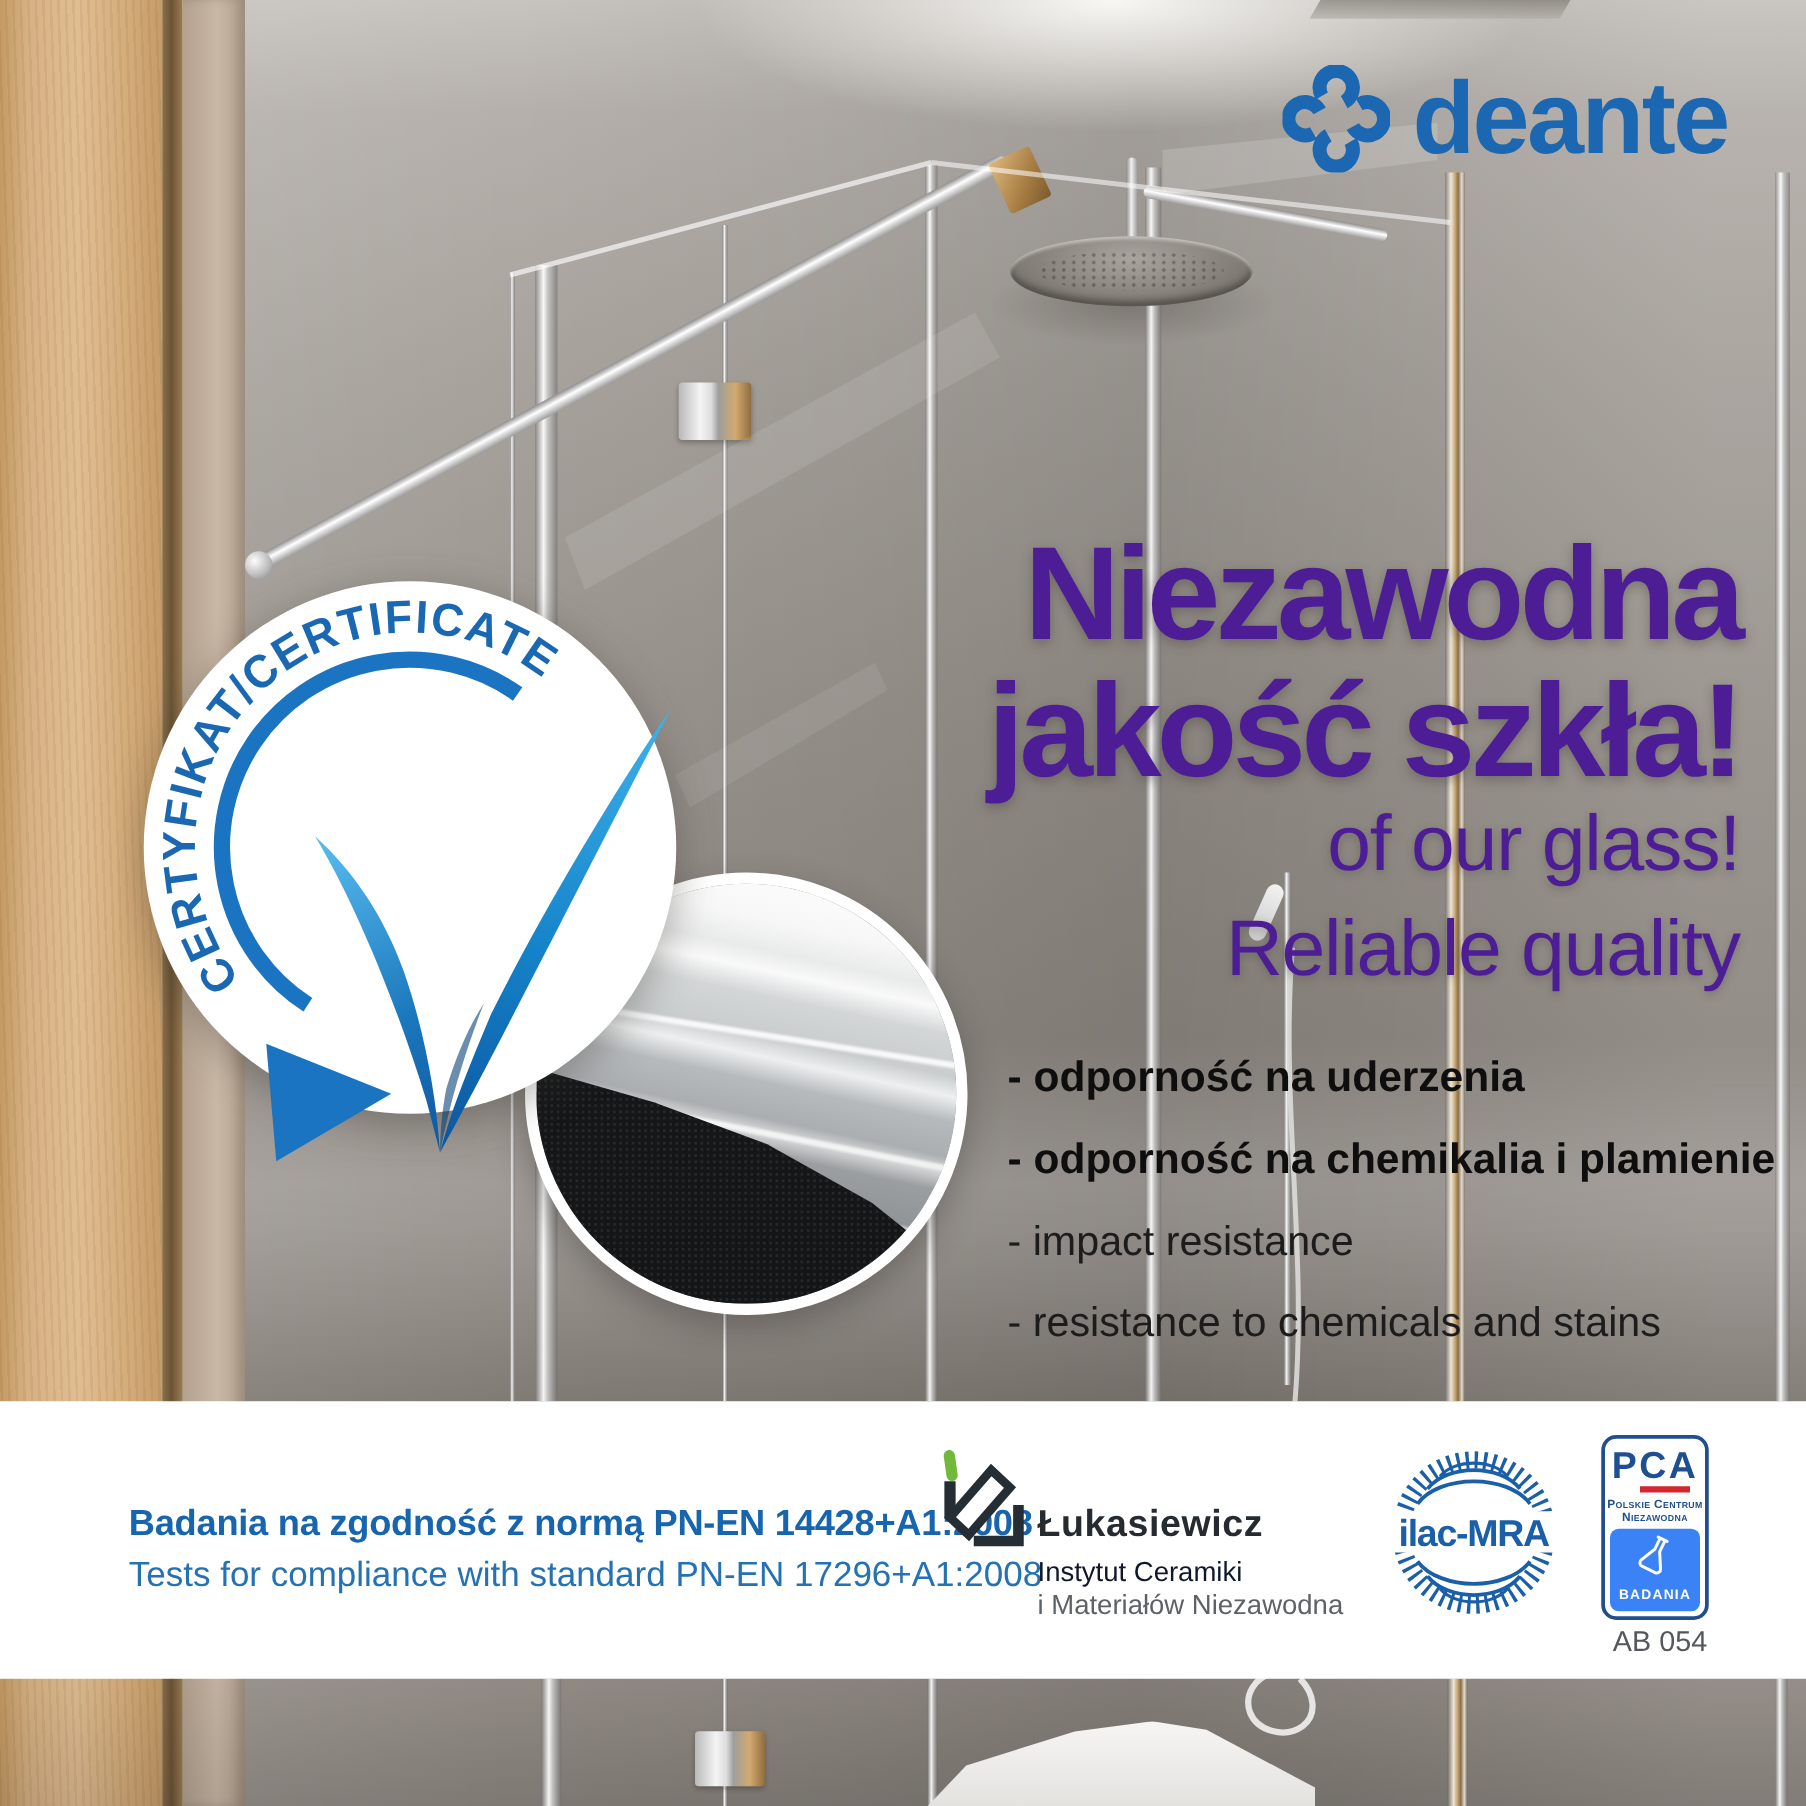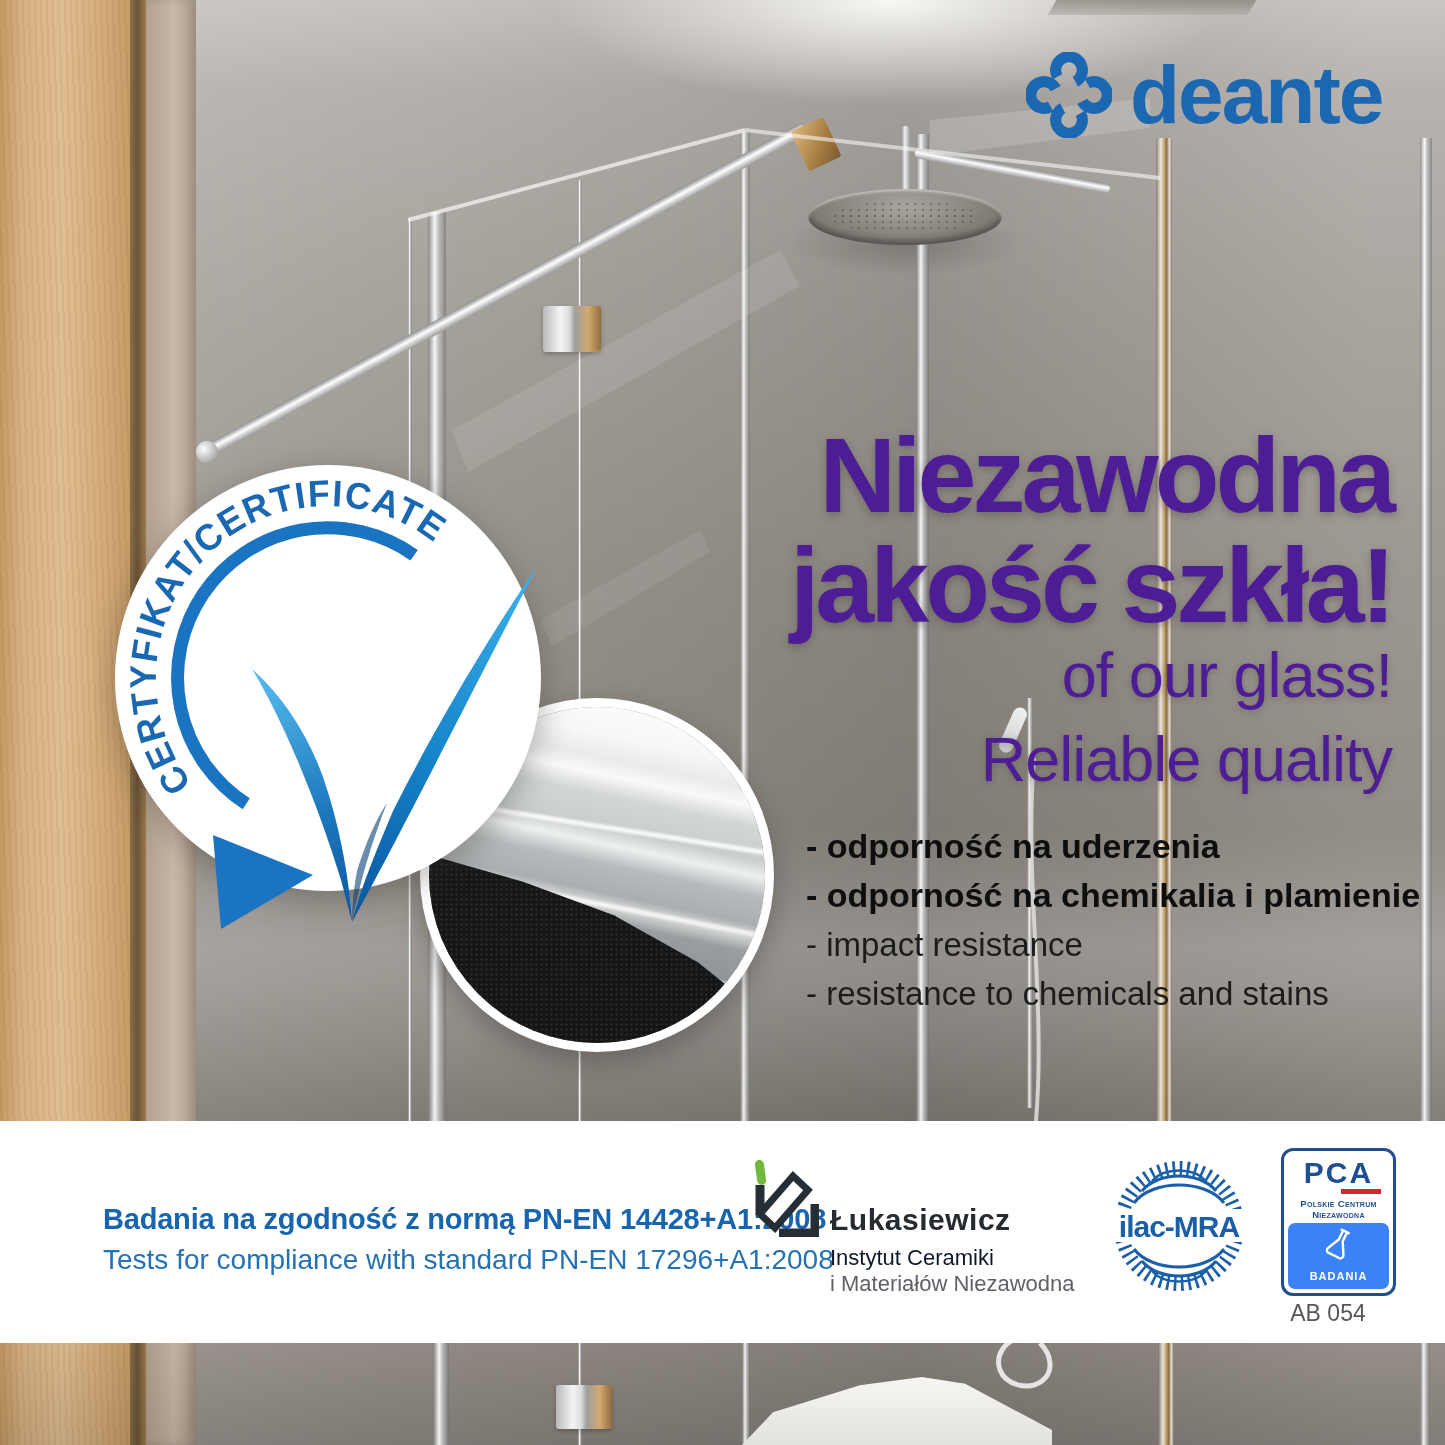--- a/index.html
+++ b/index.html
@@ -75,34 +75,34 @@
   
   .headline{right:53px;top:420px;z-index:7;text-align:right;color:#4c1d95;white-space:nowrap;}
   .title{font-size:106px;line-height:110px;font-weight:700;letter-spacing:-4px;
     text-shadow:0 3px 9px rgba(70,63,58,.42);}
   .subtitle{font-size:63px;line-height:70px;font-weight:400;letter-spacing:-1px;
     text-shadow:0 2px 7px rgba(70,63,58,.35);}
   .subtitle.first{margin-top:14px;}
 
   
   .features{left:806px;top:822px;z-index:7;white-space:nowrap;}
-  .feature{font-size:33px;line-height:49px;font-weight:400;color:#1c1c1c;}
+  .feature{font-size:33px;line-height:49px;font-weight:400;color:#1c1c1c;margin-top:16px;}
   .feature.bold{font-weight:700;font-size:34px;color:#0e0e0e;}
 
   
   .footer{left:0;top:1121px;width:1445px;height:222px;background:#ffffff;z-index:10;}
   .std-pl{position:absolute;left:103px;top:82px;font-size:29px;font-weight:700;color:#1665ae;letter-spacing:-.2px;}
   .std-en{position:absolute;left:103px;top:123px;font-size:28px;font-weight:400;color:#2471b4;}
   .luk-mark{position:absolute;left:753px;top:38px;}
   .luk-name{position:absolute;left:830px;top:82px;font-size:30px;font-weight:700;color:#262b31;letter-spacing:.5px;}
   .luk-inst1{position:absolute;left:830px;top:124px;font-size:22px;color:#0f172a;}
   .luk-inst2{position:absolute;left:830px;top:150px;font-size:22px;color:#5e6266;}
   .ilac{position:absolute;left:1106px;top:32px;}
   .ilac-text{font-family:"Liberation Sans",sans-serif;font-weight:700;font-size:30px;fill:#1b5fa8;letter-spacing:-1px;}
-  .pca-box{position:absolute;left:1281px;top:27px;width:115px;height:148px;background:#fff;border:3px solid #234e8e;
+  .pca-box{position:absolute;left:1281px;top:27px;width:86px;height:148px;background:#fff;border:3px solid #234e8e;
     border-radius:12px;box-sizing:border-box;}
   .pca-abbr{position:absolute;left:0;right:0;top:5px;text-align:center;font-size:30px;font-weight:700;color:#1d4f91;letter-spacing:2px;}
   .pca-red{position:absolute;right:12px;top:38px;width:40px;height:5px;background:#d22730;}
   .pca-org1{position:absolute;left:0;right:0;top:47px;text-align:center;font-size:9.5px;line-height:11px;font-weight:700;
     color:#1d4f91;font-variant:small-caps;letter-spacing:.3px;}
   .pca-org2{position:absolute;left:0;right:0;top:58px;text-align:center;font-size:9.5px;line-height:11px;font-weight:700;
     color:#1d4f91;font-variant:small-caps;letter-spacing:.3px;}
   .pca-blue{position:absolute;left:4px;right:4px;top:72px;bottom:4px;background:#3b82f6;border-radius:7px;}
   .pca-flask{position:absolute;left:50%;top:2px;transform:translateX(-50%);}
   .pca-cat{position:absolute;left:0;right:0;bottom:7px;text-align:center;font-size:11px;font-weight:700;color:#fff;letter-spacing:1px;}

